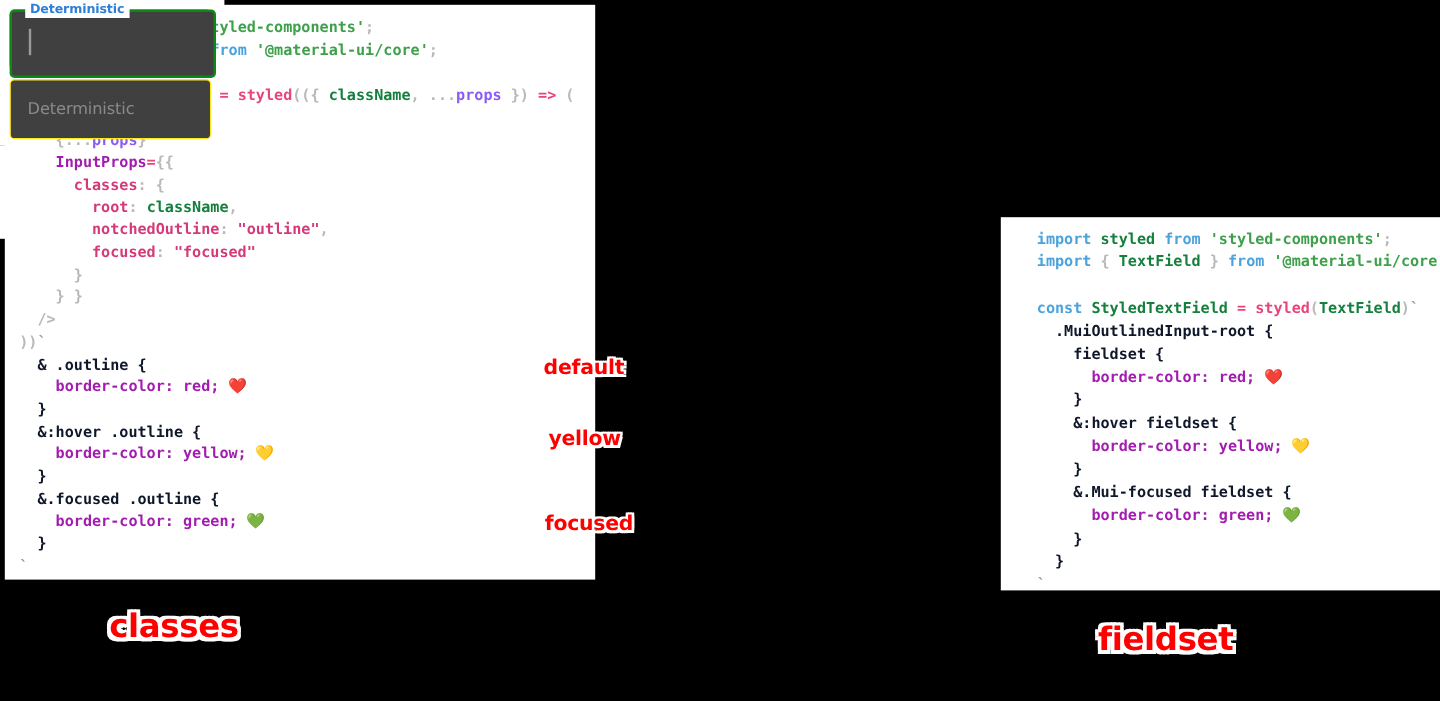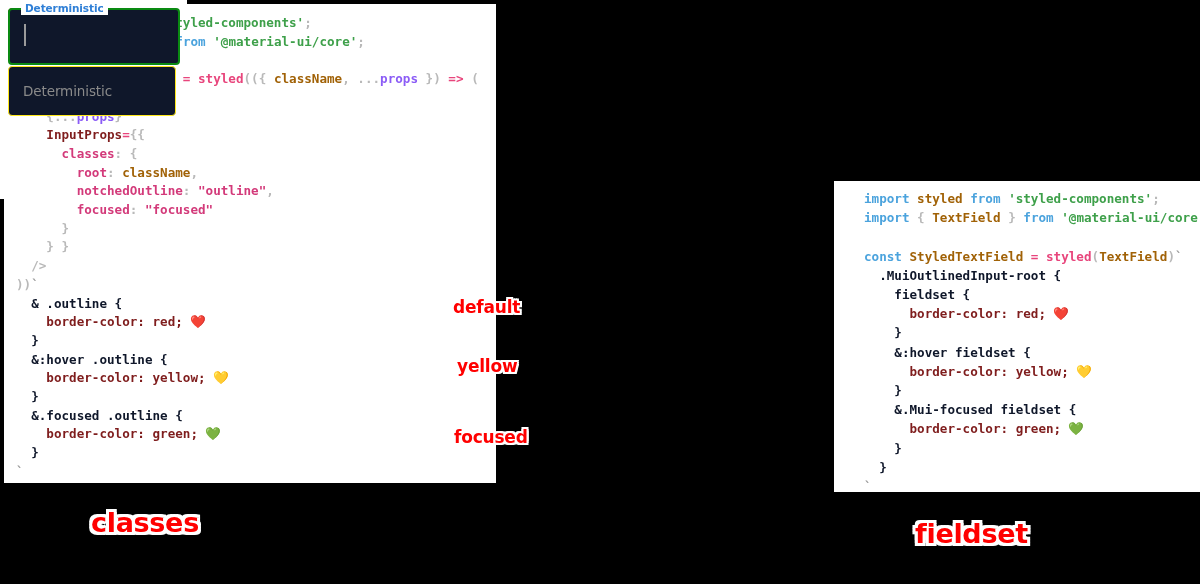--- a/index.html
+++ b/index.html
@@ -26,27 +26,27 @@
     font-family: "DejaVu Sans Mono", monospace;
     white-space: pre;
     font-weight: 600;
   }
   .code-line {
     white-space: pre;
   }
 
   
   .t-kw      { color: #4ba3dd; }          
-  .t-plain   { color: #a16207; }          
+  .t-plain   { color: #15803d; }          
   .t-str     { color: #3ea04a; }          
   .t-punct   { color: #b9b9b9; }          
   .t-op      { color: #e8457c; }          
   .t-fn      { color: #e8457c; }          
   .t-tag     { color: #e8457c; }          
-  .t-prop    { color: #7f1d1d; }          
+  .t-prop    { color: #a21caf; }          
   .t-key     { color: #d33a7a; }          
   .t-var     { color: #8b5cf6; }          
   .t-sel     { color: #0f172a; }          
   .t-tick    { color: #9a9a9a; }          
   .emoji     { font-family: "DejaVu Sans", sans-serif; }
 
   
   #panel-classes {
     left: 4px; top: 4px;
     width: 492px; height: 479px;
@@ -77,21 +77,21 @@
   #panel-demo-bottom {
     left: 551px; top: 398px;
     width: 190px; height: 78px;
     background: #ffffff;
   }
 
   .tf {
     position: absolute;
     box-sizing: border-box;
     border-radius: 4px;
-    background: #0f172a;
+    background: #404040;
   }
   .tf-text {
     position: absolute;
     left: 14px;
     top: 50%;
     transform: translateY(-50%);
     font-family: "DejaVu Sans", sans-serif;
     font-size: 13.5px;
     color: #8a8a8a;
     letter-spacing: -0.1px;

